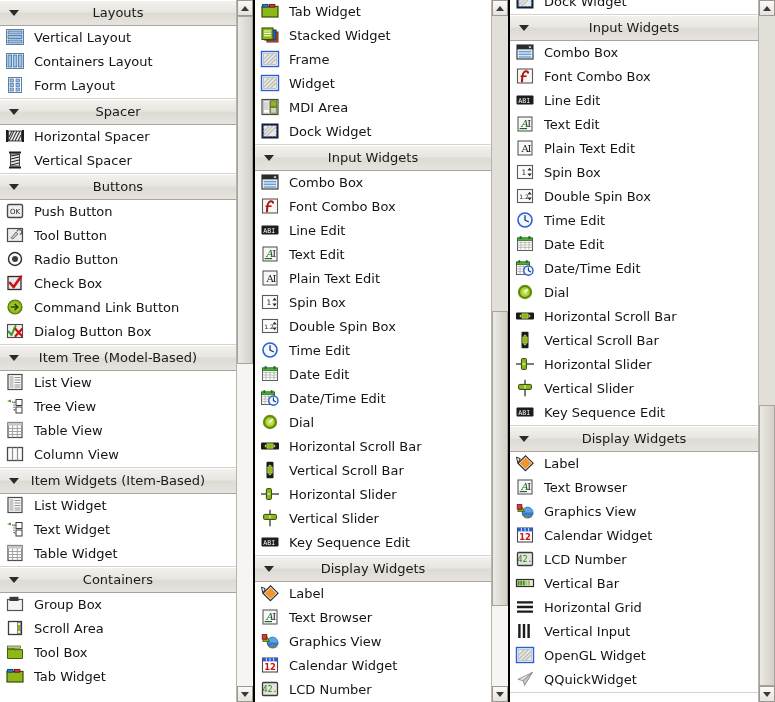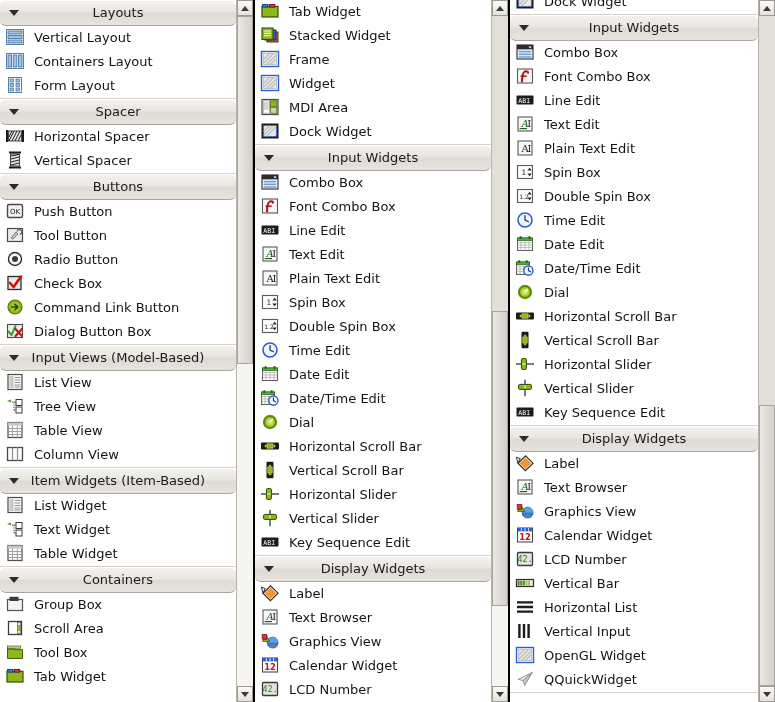--- a/index.html
+++ b/index.html
@@ -15,21 +15,21 @@
   .listcol{flex:1 1 auto;overflow:hidden;position:relative;background:#fff;}
   .inner{position:relative;}
 
   
   .cat{
     height:26px;box-sizing:border-box;
     background:linear-gradient(to bottom,#f3f1ee 0%,#e9e6e1 45%,#dedad4 52%,#e7e4df 100%);
     border-top:1px solid #ffffff;
     border-bottom:1px solid #a9a49c;
     display:flex;align-items:center;position:relative;
-    color:#1b1b1b;font-size:13px;border-radius:6px;
+    color:#1b1b1b;font-size:13px;
   }
   .cat .arrow{
     width:0;height:0;margin-left:9px;
     border-left:5px solid transparent;border-right:5px solid transparent;
     border-top:6px solid #2b2b2b;flex:none;
   }
   .cat .cat-title{
     position:absolute;left:0;right:0;text-align:center;font-size:13px;line-height:26px;
     pointer-events:none;
   }
@@ -205,21 +205,21 @@
      <rect x="2.5" y="2.5" width="15" height="13" fill="#eeeeec" stroke="#4a4a4a" stroke-width="1.1"></rect>
      <path d="M3.5 9.5 L6.5 13 L10.5 4" fill="none" stroke="#39a12c" stroke-width="2" stroke-linecap="round" stroke-linejoin="round"></path>
      <path d="M10.5 7 L17 14 M17 7 L10.5 14" stroke="#cc1111" stroke-width="2.2" stroke-linecap="round"></path>
               </svg>
             </span>
             <span class="lbl">Dialog Button Box</span>
           </div>
           <div class="sep"></div>
           <div class="cat">
             <span class="arrow"></span>
-            <span class="cat-title">Input Views (Model-Based)</span>
+            <span class="cat-title">Item Tree (Model-Based)</span>
           </div>
           <div class="item">
             <span class="ic">
               <svg width="20" height="18" viewBox="0 0 20 18">
      <rect x="3" y="1.5" width="14" height="15" fill="#fbfbfb" stroke="#4a4a4a" stroke-width="1.2"></rect>
      <rect x="4.5" y="3" width="4" height="12" fill="#c8c8c4"></rect>
      <g stroke="#8f8f8b" stroke-width="1">
       <path d="M9.5 4.5 H15.5 M9.5 7 H15.5 M9.5 9.5 H15.5 M9.5 12 H15.5 M9.5 14 H15.5"></path>
                 </g>
               </svg>
@@ -968,21 +968,21 @@
             <span class="lbl">Vertical Bar</span>
           </div>
           <div class="item">
             <span class="ic">
               <svg width="20" height="18" viewBox="0 0 20 18">
      <g stroke="#1c1c1c" stroke-width="2.4">
                   <path d="M2 4.4 H18 M2 9 H18 M2 13.6 H18"></path>
                 </g>
               </svg>
             </span>
-            <span class="lbl">Horizontal List</span>
+            <span class="lbl">Horizontal Grid</span>
           </div>
           <div class="item">
             <span class="ic">
               <svg width="20" height="18" viewBox="0 0 20 18">
      <g stroke="#1c1c1c" stroke-width="2.4">
                   <path d="M4.4 2 V16 M9 2 V16 M13.6 2 V16"></path>
                 </g>
               </svg>
             </span>
             <span class="lbl">Vertical Input</span>

